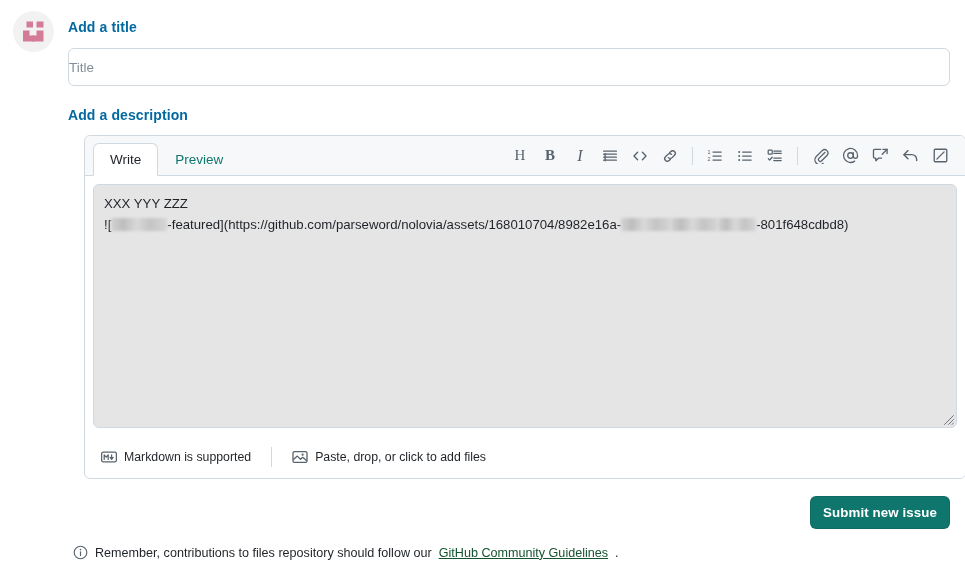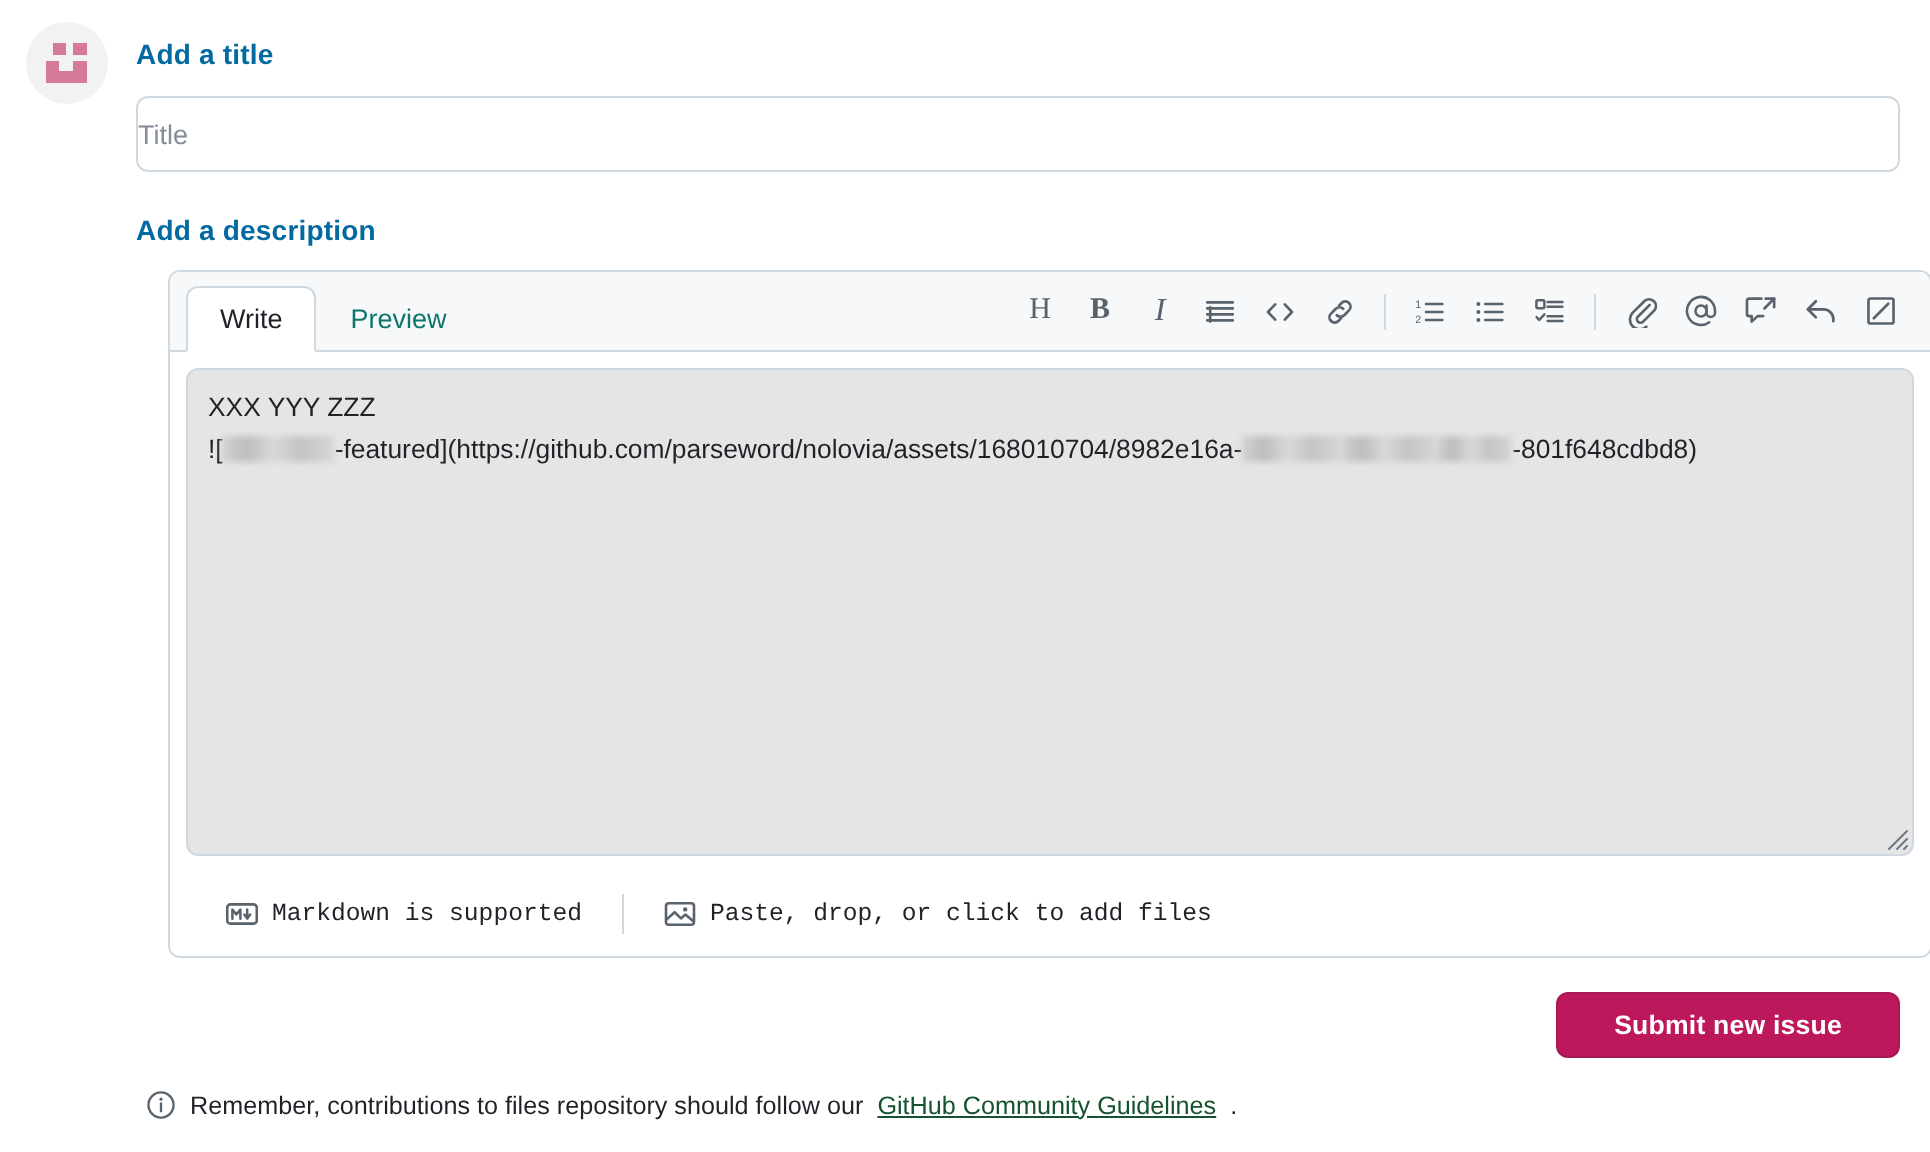--- a/index.html
+++ b/index.html
@@ -199,29 +199,28 @@
     top: -1px;
   }
   .blur.b1 { width: 56px; }
   .blur.b2 { width: 50px; }
   .blur.b3 { width: 47px; }
   .blur.b4 { width: 38px; }
 
   
   .cb-footer {
     position: absolute;
-    left: 16px;
+    left: 4px;
     right: 0;
     bottom: 0;
     height: 43px;
     display: flex;
     align-items: center;
     padding: 0 12px;
     background: #ffffff;
-    font-family: Liberation Mono, monospace;
   }
   .foot-item {
     display: flex;
     align-items: center;
     gap: 7px;
     font-size: 12.3px;
     color: #1f2328;
     cursor: pointer;
   }
   .foot-item .ic { display: flex; align-items: center; color: #59636e; }
@@ -231,22 +230,22 @@
     background: #d1d9e0;
     margin: 0 20px;
   }
 
   
   .submit-btn {
     position: absolute;
     right: 15px;
     top: 496px;
     height: 33px;
-    padding: 0 28px;
-    background: #be185d;
+    padding: 0 12px;
+    background: #0f766e;
     border: 1px solid rgba(31,35,40,0.15);
     border-radius: 6px;
     color: #ffffff;
     font-size: 13.3px;
     font-weight: bold;
     font-family: "Liberation Sans", sans-serif;
     cursor: pointer;
     letter-spacing: 0.1px;
   }
 

